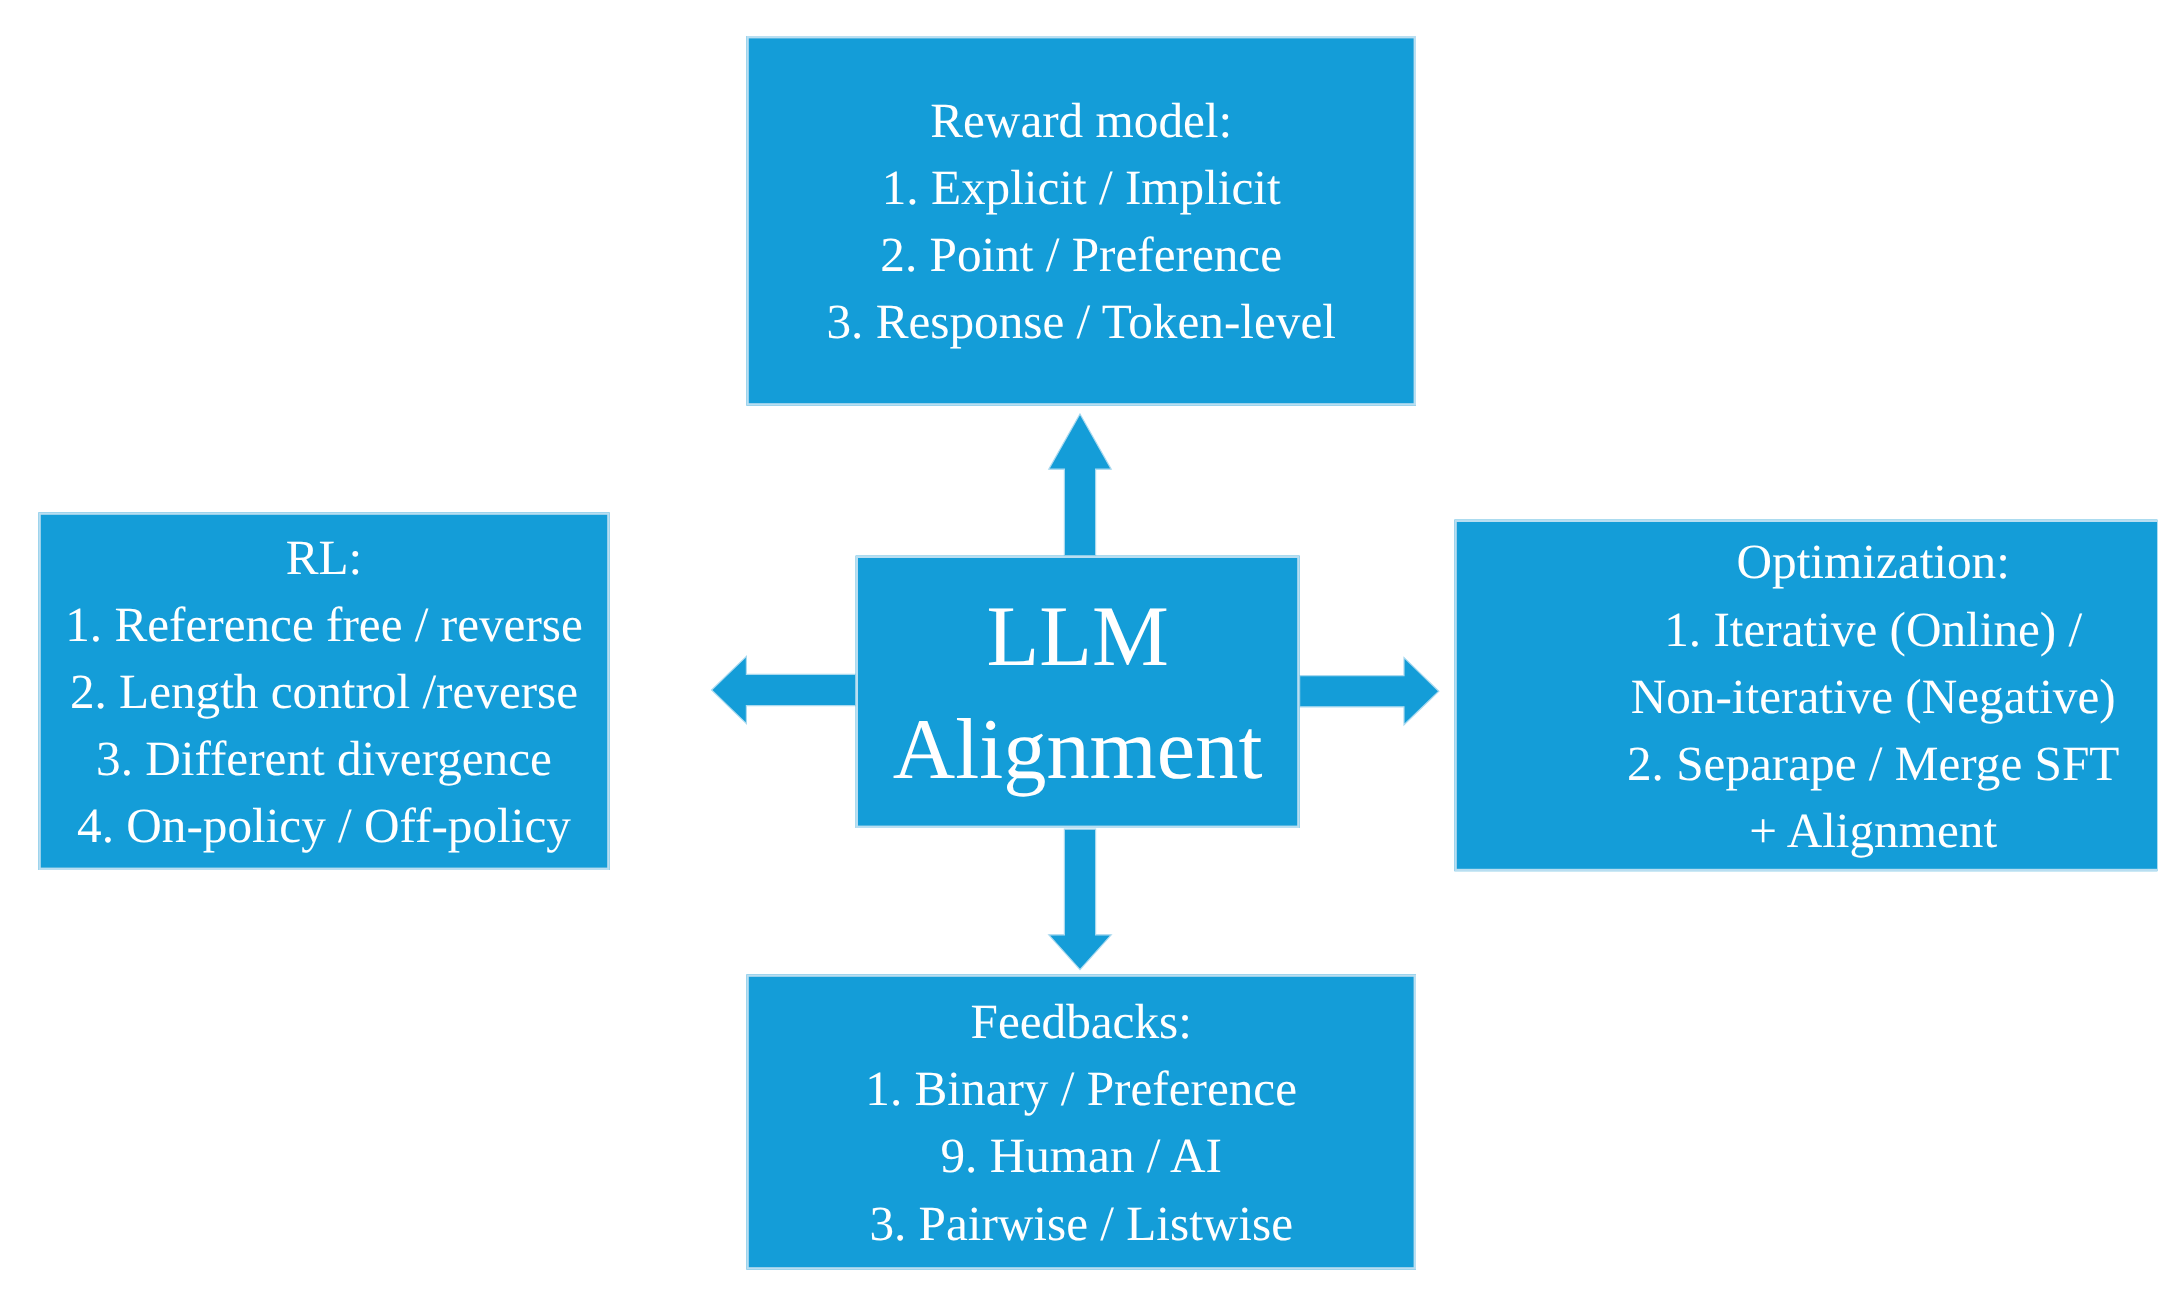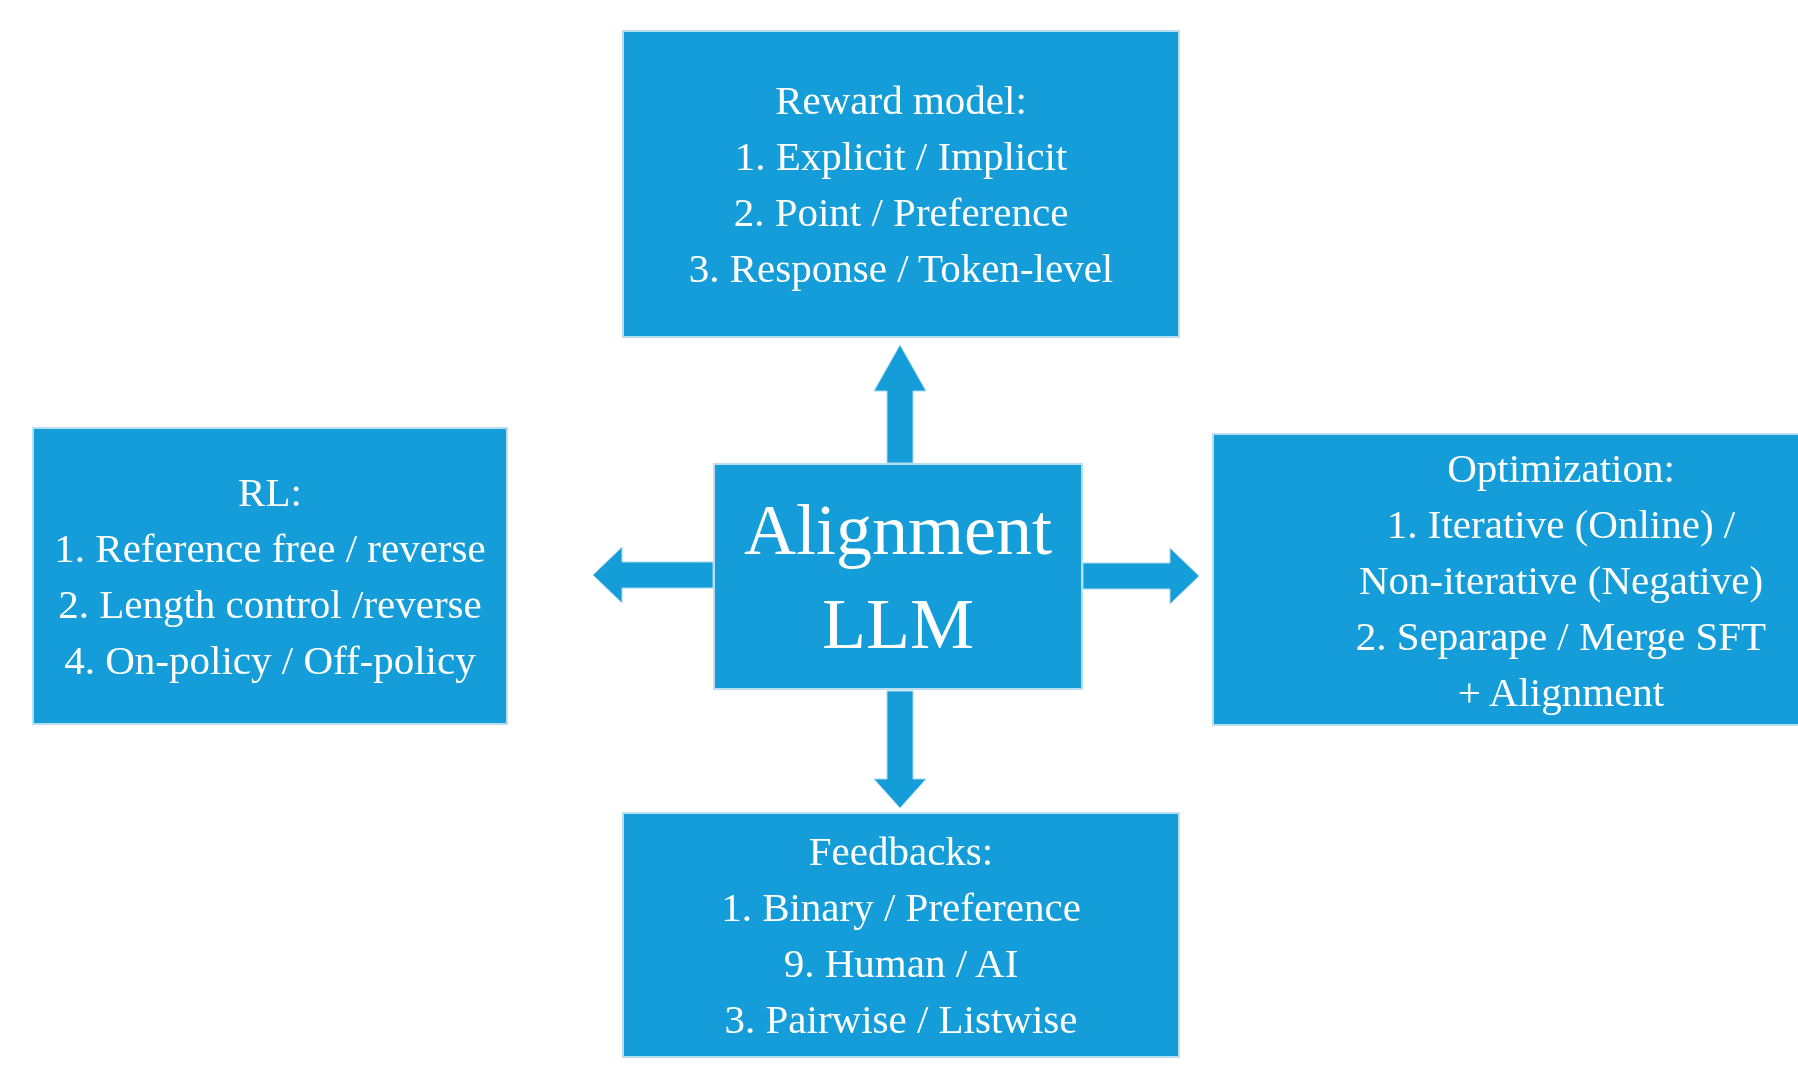--- a/index.html
+++ b/index.html
@@ -71,36 +71,37 @@
     <div class="line">Reward model:</div>
     <div class="line">1. Explicit / Implicit</div>
     <div class="line">2. Point / Preference</div>
     <div class="line">3. Response / Token-level</div>
   </div>
 
   <div class="box box-left">
     <div class="line">RL:</div>
     <div class="line">1. Reference free / reverse</div>
     <div class="line">2. Length control /reverse</div>
+    <div class="line">3. Different divergence</div>
     <div class="line">4. On-policy / Off-policy</div>
   </div>
 
   <div class="box box-right">
     <div class="line">Optimization:</div>
     <div class="line">1. Iterative (Online) /</div>
     <div class="line">Non-iterative (Negative)</div>
     <div class="line">2. Separape / Merge SFT</div>
     <div class="line">+ Alignment</div>
   </div>
 
   <div class="box box-bottom">
     <div class="line">Feedbacks:</div>
     <div class="line">1. Binary / Preference</div>
     <div class="line">9. Human / AI</div>
     <div class="line">3. Pairwise / Listwise</div>
   </div>
 
   <div class="box box-center">
+    <div class="line">LLM</div>
     <div class="line">Alignment</div>
-    <div class="line">LLM</div>
   </div>
 
 </div>
 
 </body></html>

